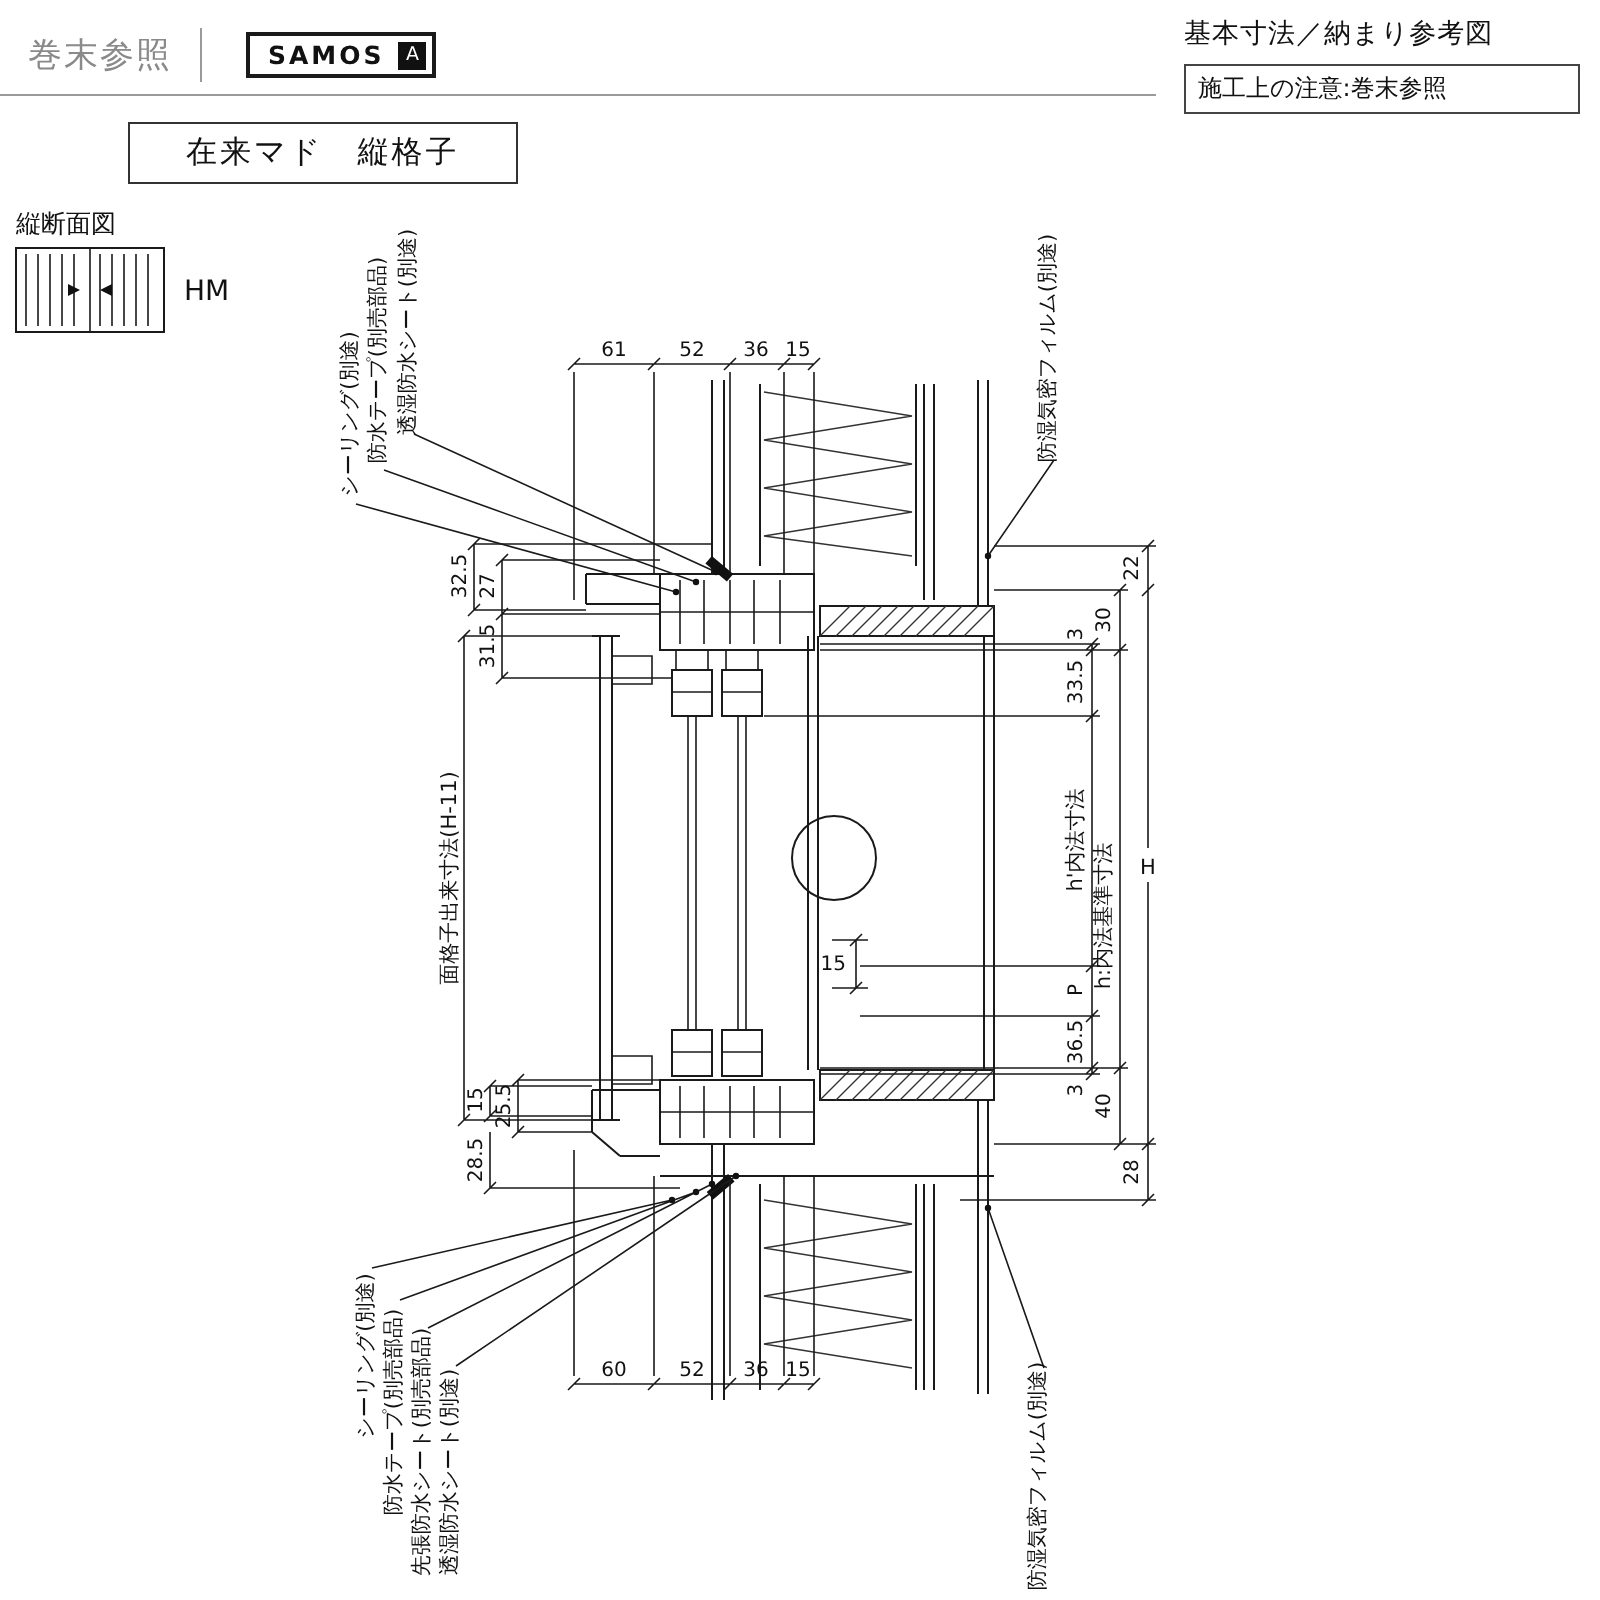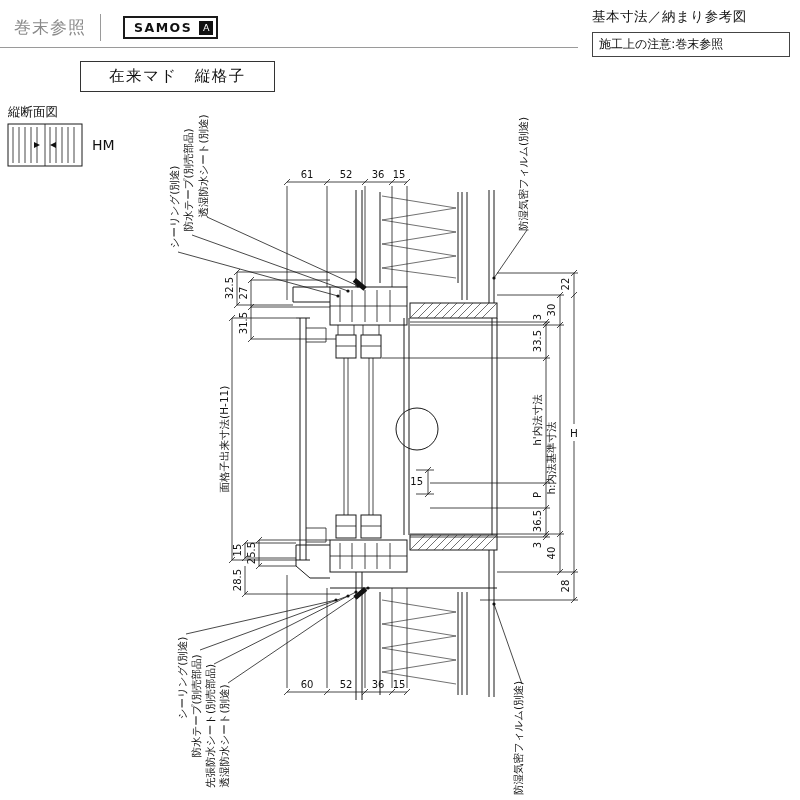--- a/index.html
+++ b/index.html
@@ -16,21 +16,21 @@
   .hdr-title{font-size:21px;color:#1a1a1a;letter-spacing:1px;}
   .samos-box{display:flex;align-items:center;gap:7px;border:2px solid #1a1a1a;
     padding:2px 3px 2px 9px;margin-left:8px;}
   .samos-brand{font-size:12.5px;font-weight:bold;letter-spacing:1.5px;}
   .samos-badge{background:#111;color:#fff;font-size:9.5px;width:14px;height:14px;
     display:flex;align-items:center;justify-content:center;}
   .hdr-rule{top:47px;left:0;width:578px;height:1px;background:#9a9a9a;}
   .hdr-right{top:8px;right:10px;width:198px;}
   .ref-title{font-size:13.5px;margin-bottom:6px;letter-spacing:0.5px;}
   .caution-box{border:1px solid #444;padding:3px 6px;font-size:12px;}
-  .subheader-box{top:61px;left:80px;border:1px solid #333;padding:4px 28px;
+  .subheader-box{top:61px;left:64px;border:1px solid #333;padding:4px 28px;
     font-size:15.5px;letter-spacing:1.5px;}
   
   svg{position:absolute;top:0;left:0;}
   .ln{stroke:#1a1a1a;stroke-width:1;fill:none;}
   .thin{stroke:#1a1a1a;stroke-width:0.8;fill:none;}
   .hatch{stroke:#333;stroke-width:0.7;fill:none;}
   .dimln{stroke:#1a1a1a;stroke-width:0.8;fill:none;}
   .leader{stroke:#1a1a1a;stroke-width:0.8;fill:none;}
   text{font-family:"DejaVu Sans",sans-serif;fill:#111;}
   .t10{font-size:10px;}

